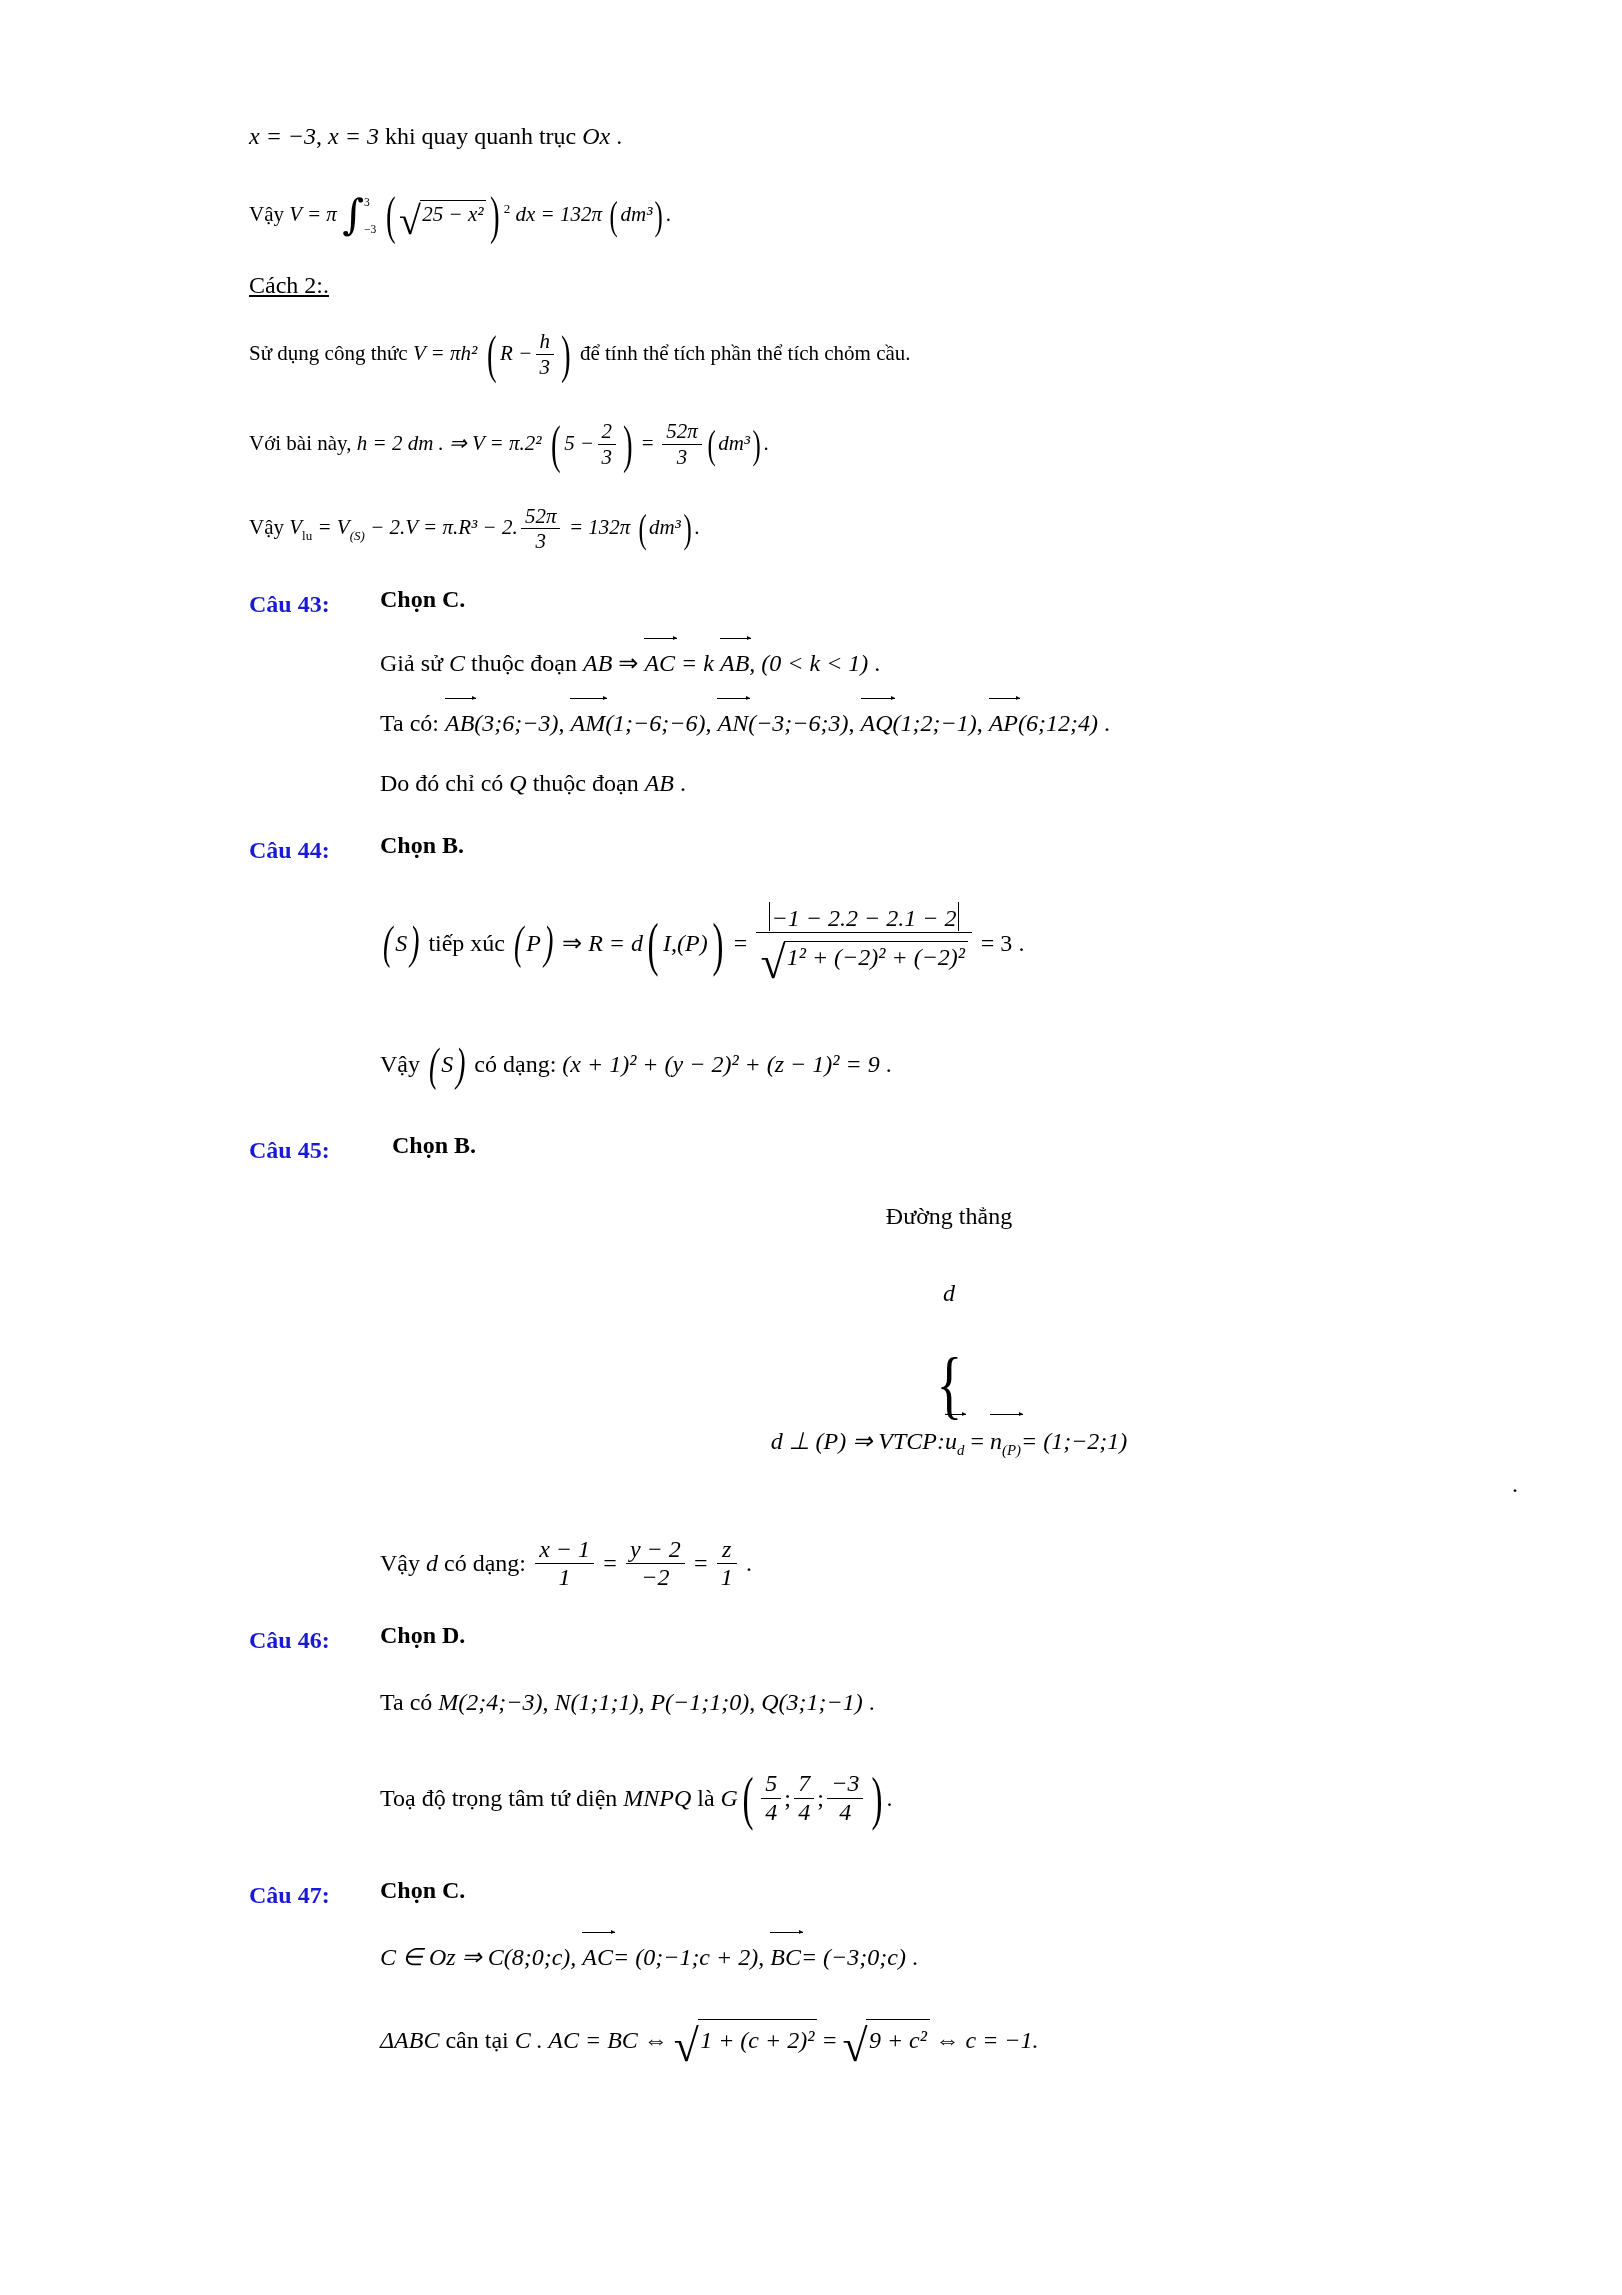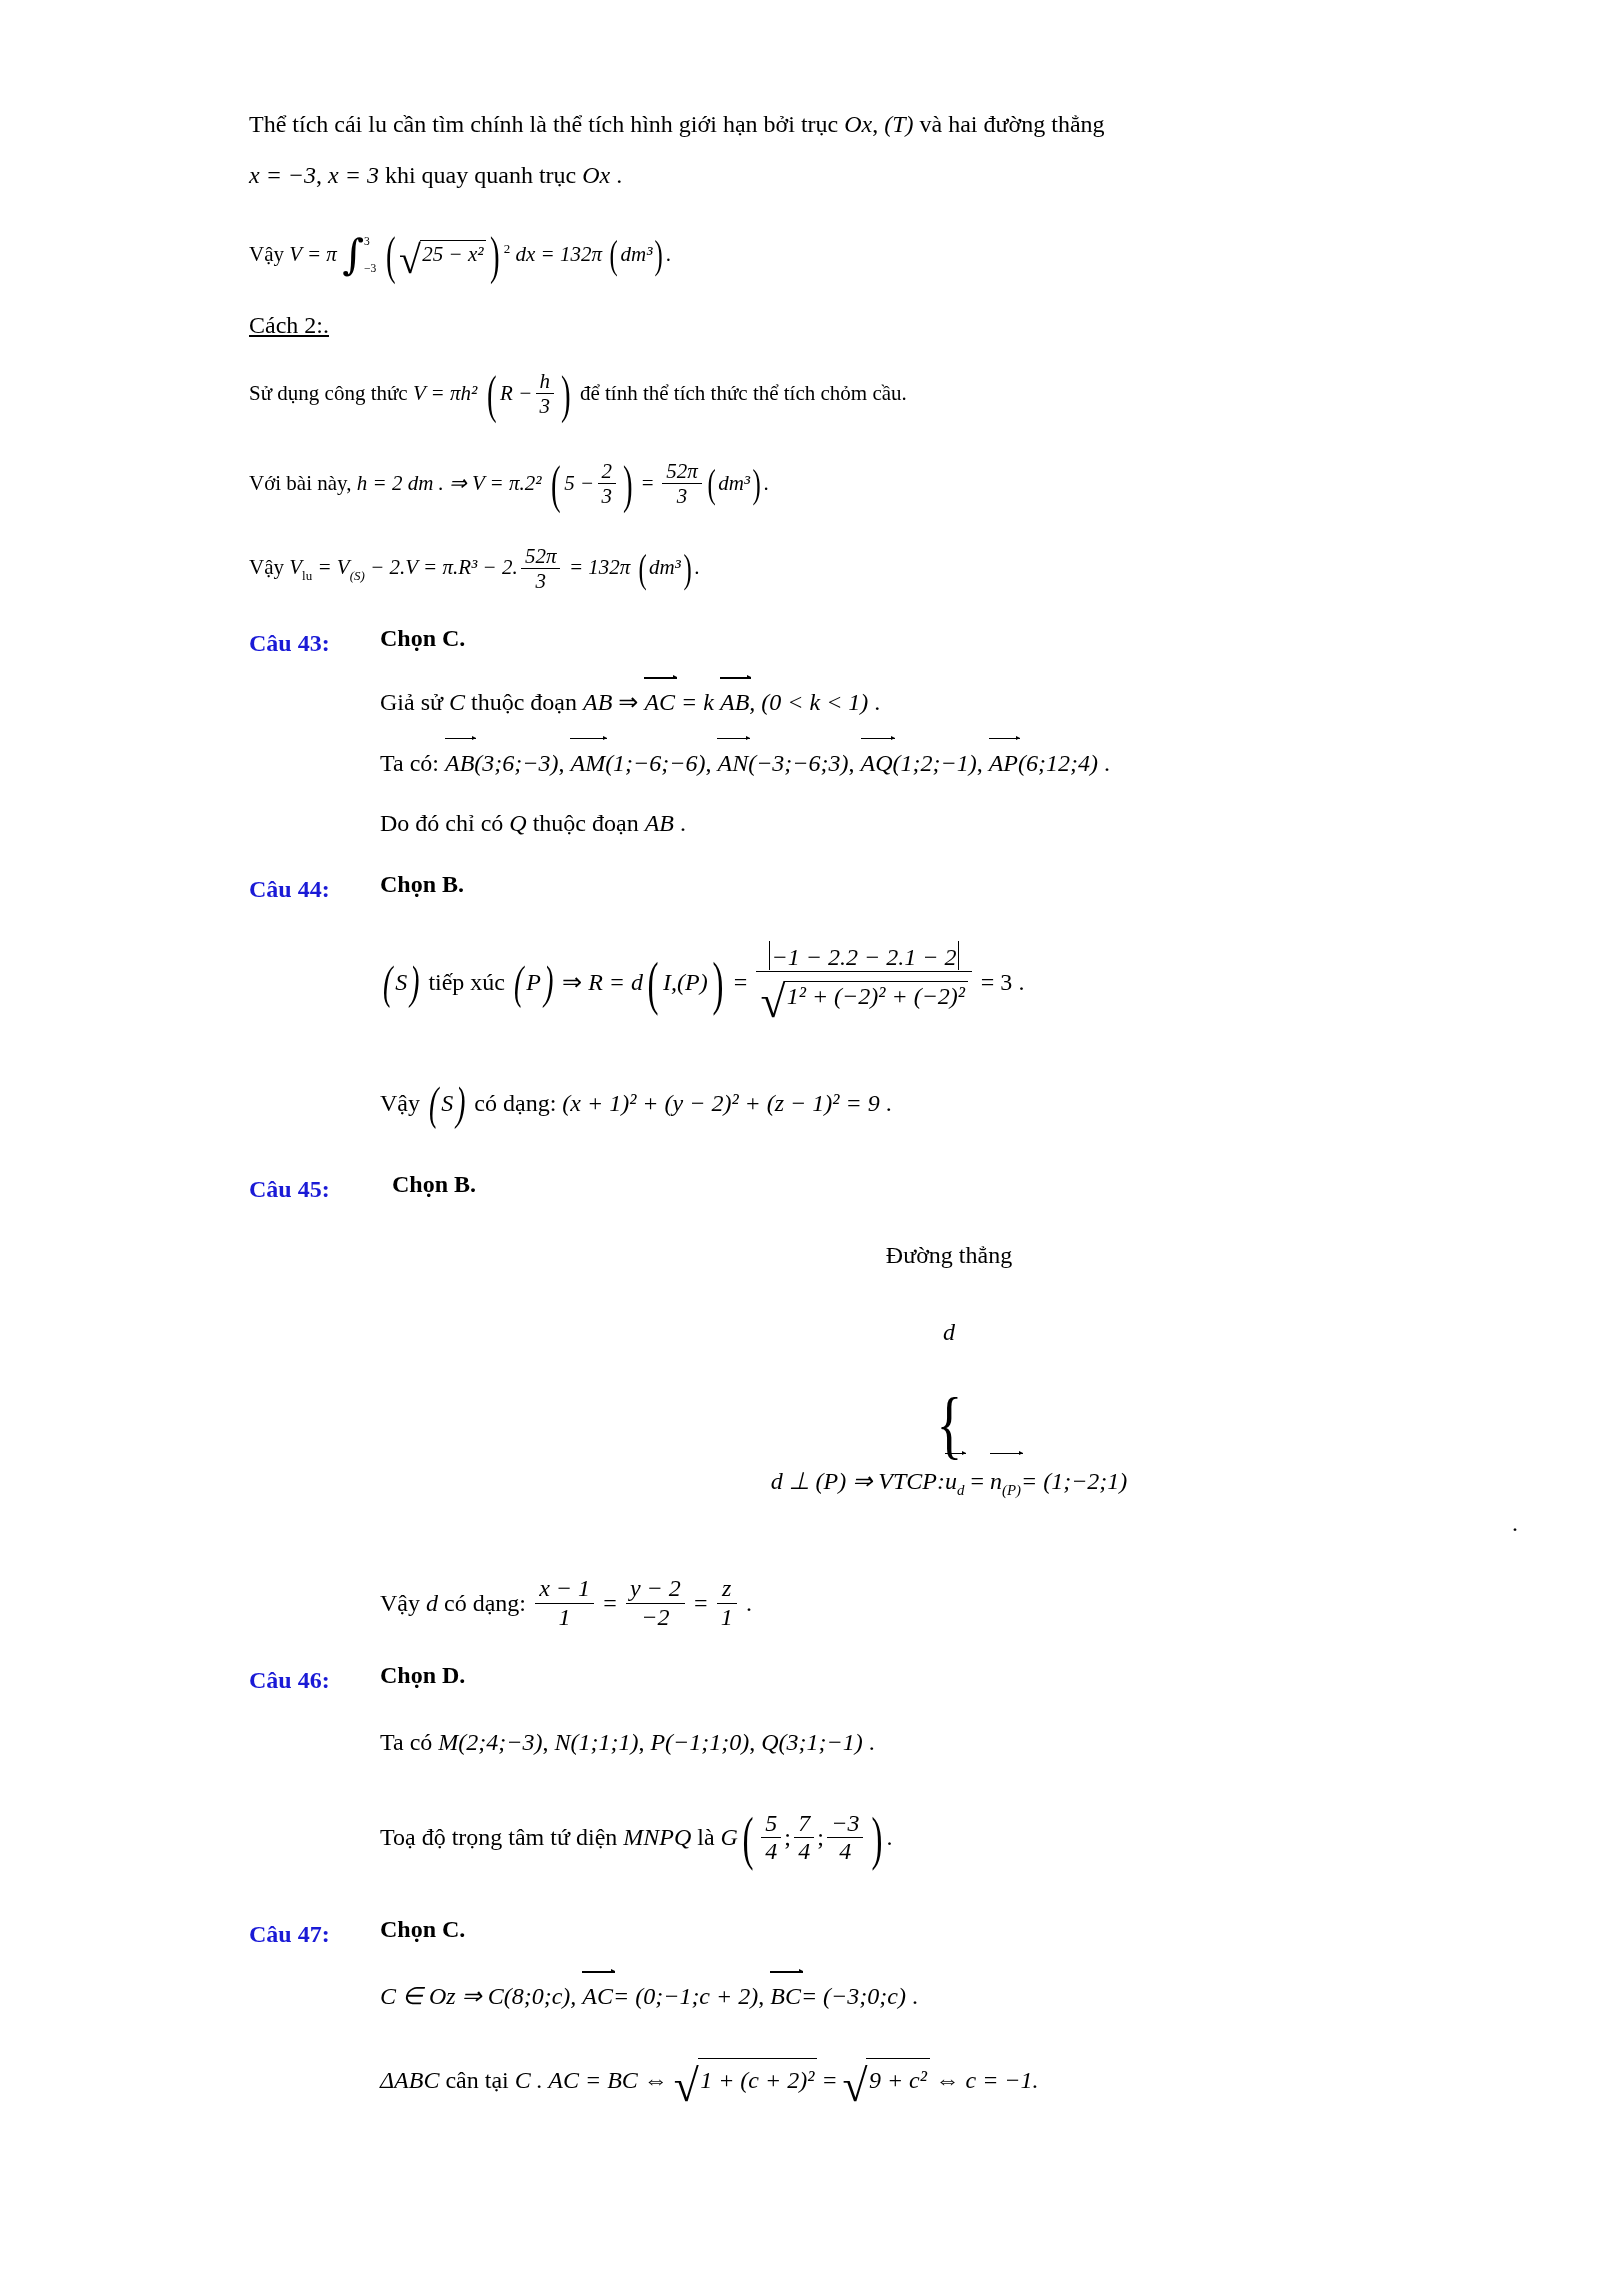--- a/index.html
+++ b/index.html
@@ -177,26 +177,20 @@
     vertical-align: -0.22em;
     margin: 0 2px;
   }
 </style>
 </head>
 <body>
 
 <div class="page">
   <div class="content">
 
-    <div class="topblock" style="text-align:justify;">
-      <span>Thể tích cái lu cần tìm chính là thể tích hình giới hạn bởi trục</span>
-      <span class="it">Ox</span>,
-      <span class="it">(T)</span>
-      <span>và hai đường thẳng</span>
-    </div>
     <div class="topblock" style="margin-top:11.8px;">
       <span class="it">x = −3</span>,
       <span class="it">x = 3</span>
       <span>khi quay quanh trục</span>
       <span class="it">Ox</span> .
     </div>
 
     <div class="mathline" style="margin-top:30px;">
       <span>Vậy</span>
       <span class="it">V = π</span>
@@ -205,21 +199,21 @@
       <span class="it">dx = 132π</span>
       <span class="paren-big">(</span><span class="it">dm³</span><span class="paren-big">)</span>.
     </div>
 
     <div class="u-bold" style="margin-top:26px;">Cách 2:.</div>
 
     <div class="mathline" style="margin-top:26px;">
       <span>Sử dụng công thức</span>
       <span class="it">V = πh²</span>
       <span class="paren-xl">(</span><span class="it">R −</span><span class="frac it"><span class="num">h</span><span class="den">3</span></span><span class="paren-xl">)</span>
-      <span>để tính thể tích thức thể tích chỏm cầu.</span>
+      <span>để tính thể tích phần thể tích chỏm cầu.</span>
     </div>
 
     <div class="mathline" style="margin-top:30px;">
       <span>Với bài này,</span>
       <span class="it">h = 2 dm</span>
       <span class="it">. ⇒ V = π.2²</span>
       <span class="paren-xl">(</span><span class="it">5 −</span><span class="frac it"><span class="num">2</span><span class="den">3</span></span><span class="paren-xl">)</span>
       <span>=</span>
       <span class="frac it"><span class="num">52π</span><span class="den">3</span></span><span class="paren-big">(</span><span class="it">dm³</span><span class="paren-big">)</span>.
     </div>

